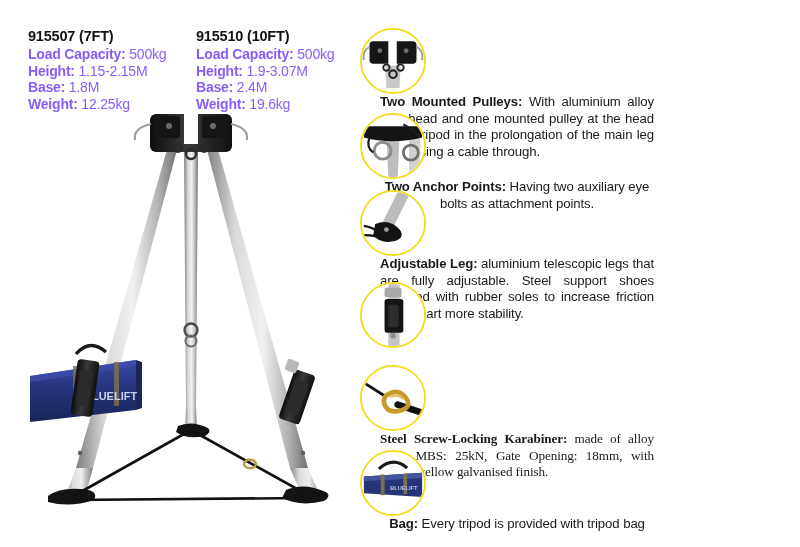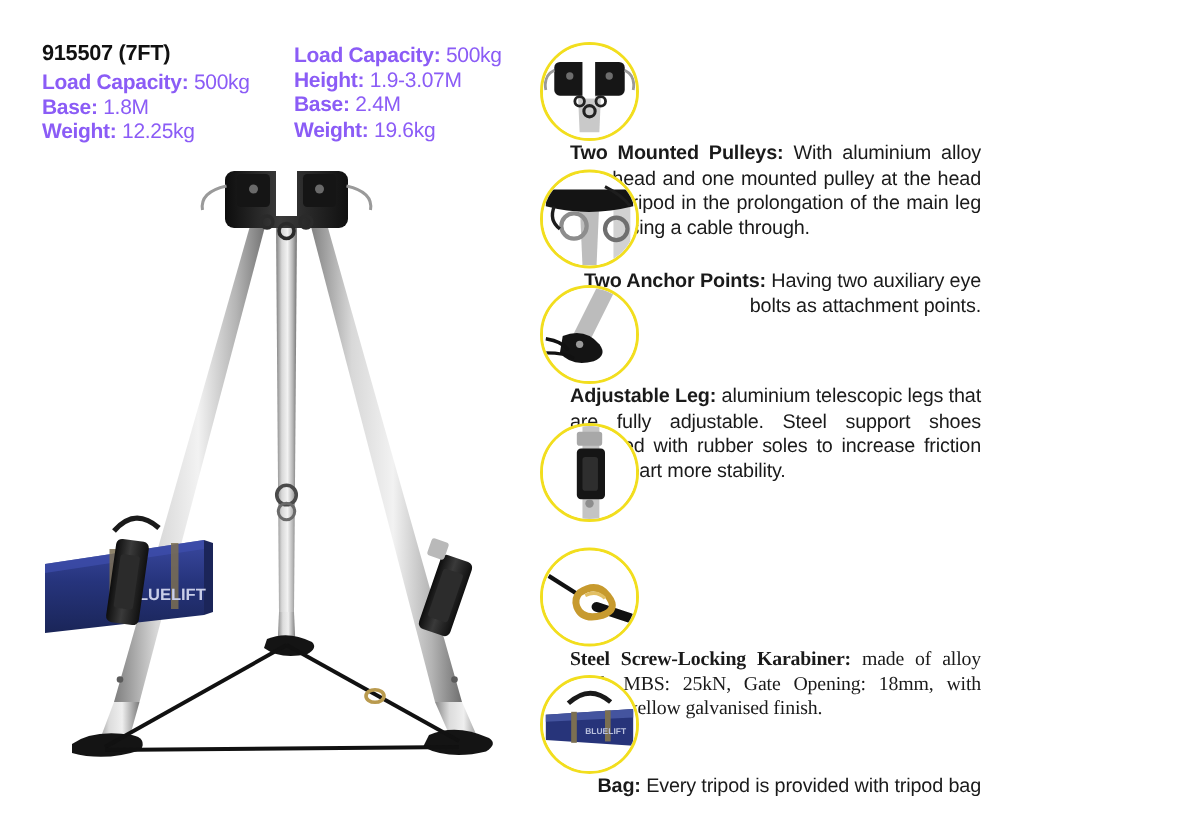--- a/index.html
+++ b/index.html
@@ -38,35 +38,37 @@
     box-sizing:border-box;overflow:hidden;
     flex:0 0 66px;position:relative;background:#fff;
   }
   .thumb svg{display:block;width:100%;height:100%;}
   .ftext{
     margin-left:20px;width:274px;
     font-size:13.2px;line-height:16.6px;color:#1a1a1a;
     text-align:justify;letter-spacing:-.1px;
   }
   .ftext b{font-weight:bold;}
-  .nojust{text-align:right;}
+  .nojust{text-align:center;}
 </style>
 </head>
 <body>
 
 <div class="page">
 
   <div class="spec" style="left:28px;top:28px;">
     <div class="code">915507 (7FT)</div>
     <div class="line"><b>Load Capacity:</b><span> 500kg</span></div>
+    <div class="line"><b>Height:</b><span> 1.15-2.15M</span></div>
     <div class="line"><b>Base:</b><span> 1.8M</span></div>
     <div class="line"><b>Weight:</b><span> 12.25kg</span></div>
   </div>
 
   <div class="spec" style="left:196px;top:28px;">
+    <div class="code">915510 (10FT)</div>
     <div class="line"><b>Load Capacity:</b><span> 500kg</span></div>
     <div class="line"><b>Height:</b><span> 1.9-3.07M</span></div>
     <div class="line"><b>Base:</b><span> 2.4M</span></div>
     <div class="line"><b>Weight:</b><span> 19.6kg</span></div>
   </div>
 
   <div class="hero">
     <svg viewBox="0 0 340 425" width="340" height="425">
       <defs>
         <linearGradient id="alu" x1="0" y1="0" x2="1" y2="0">

